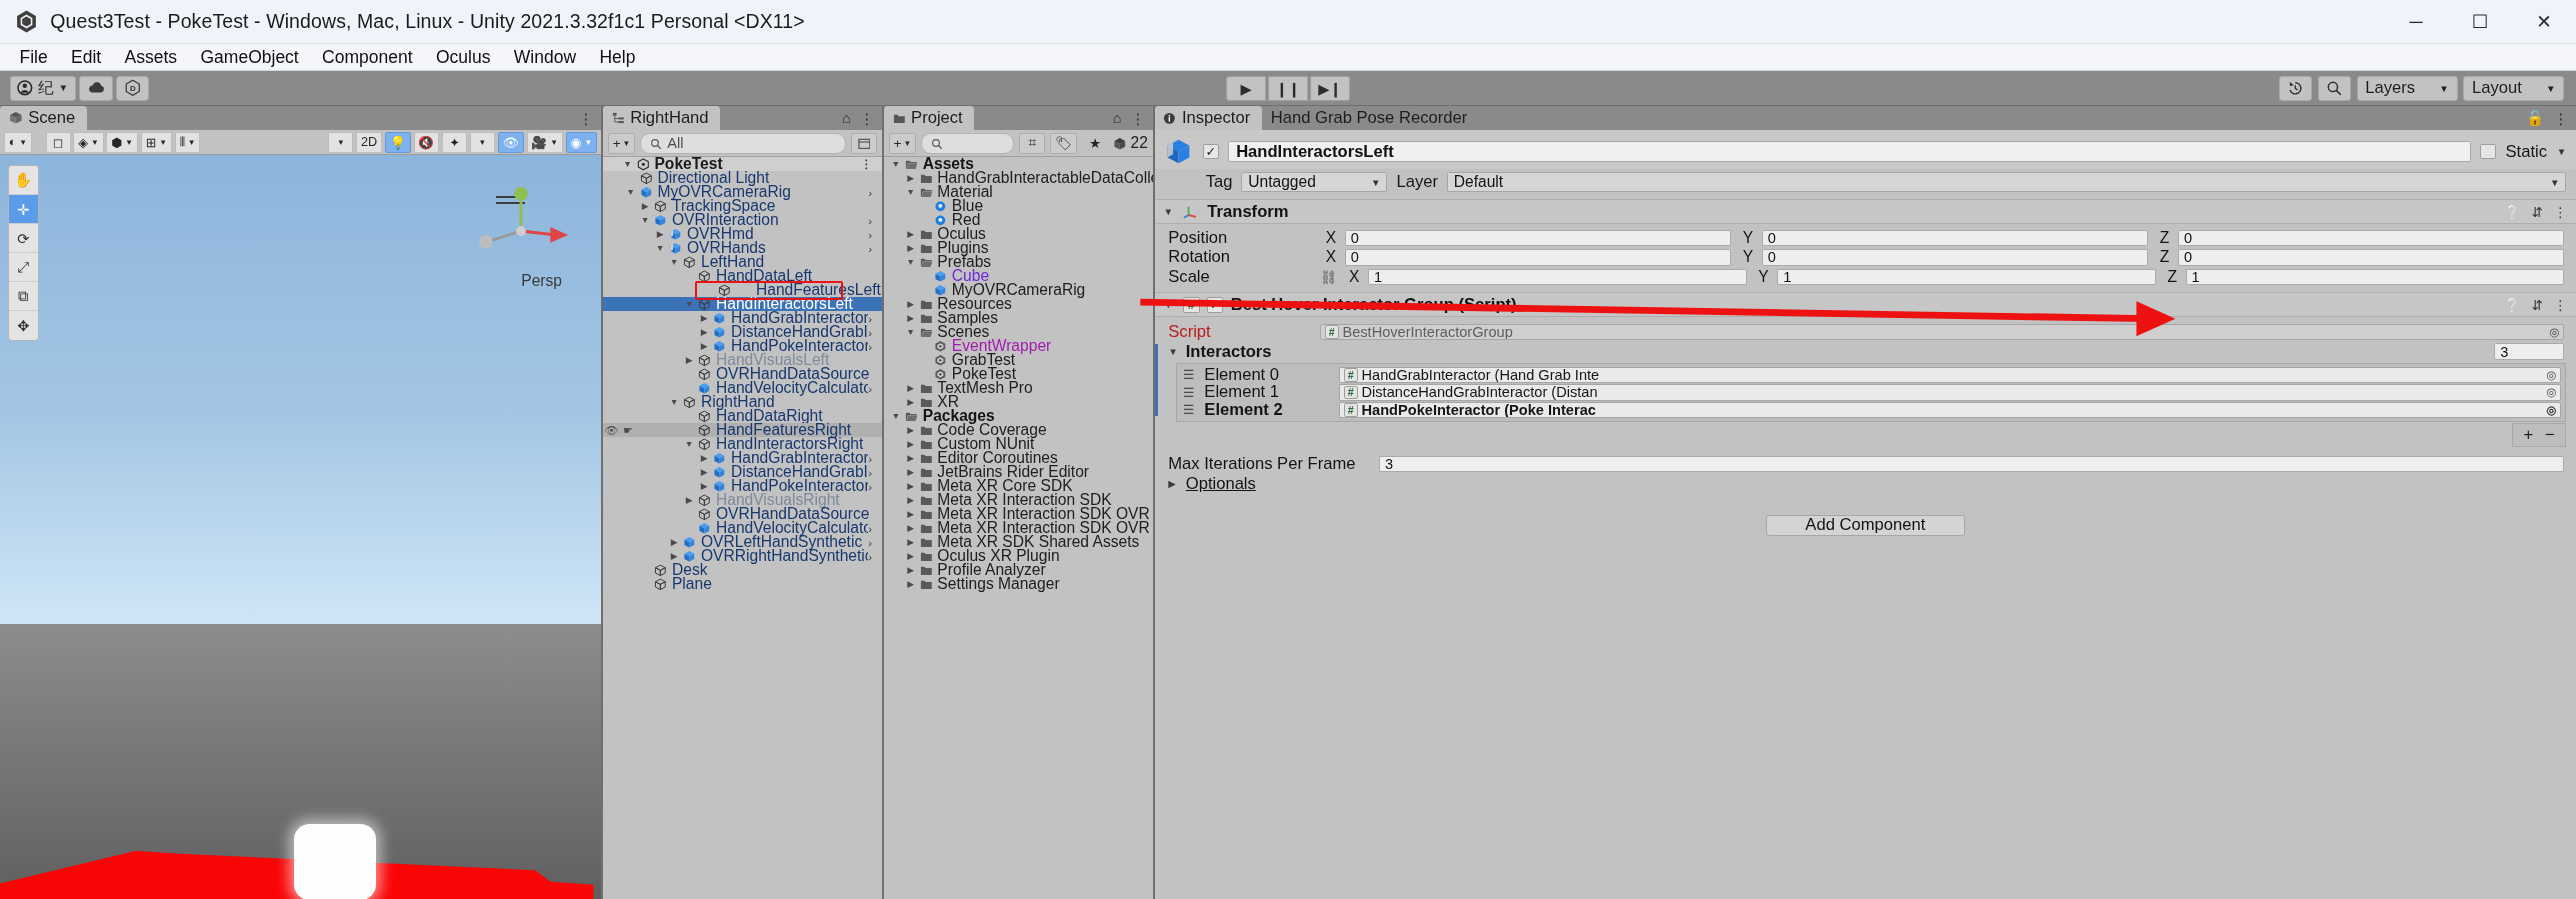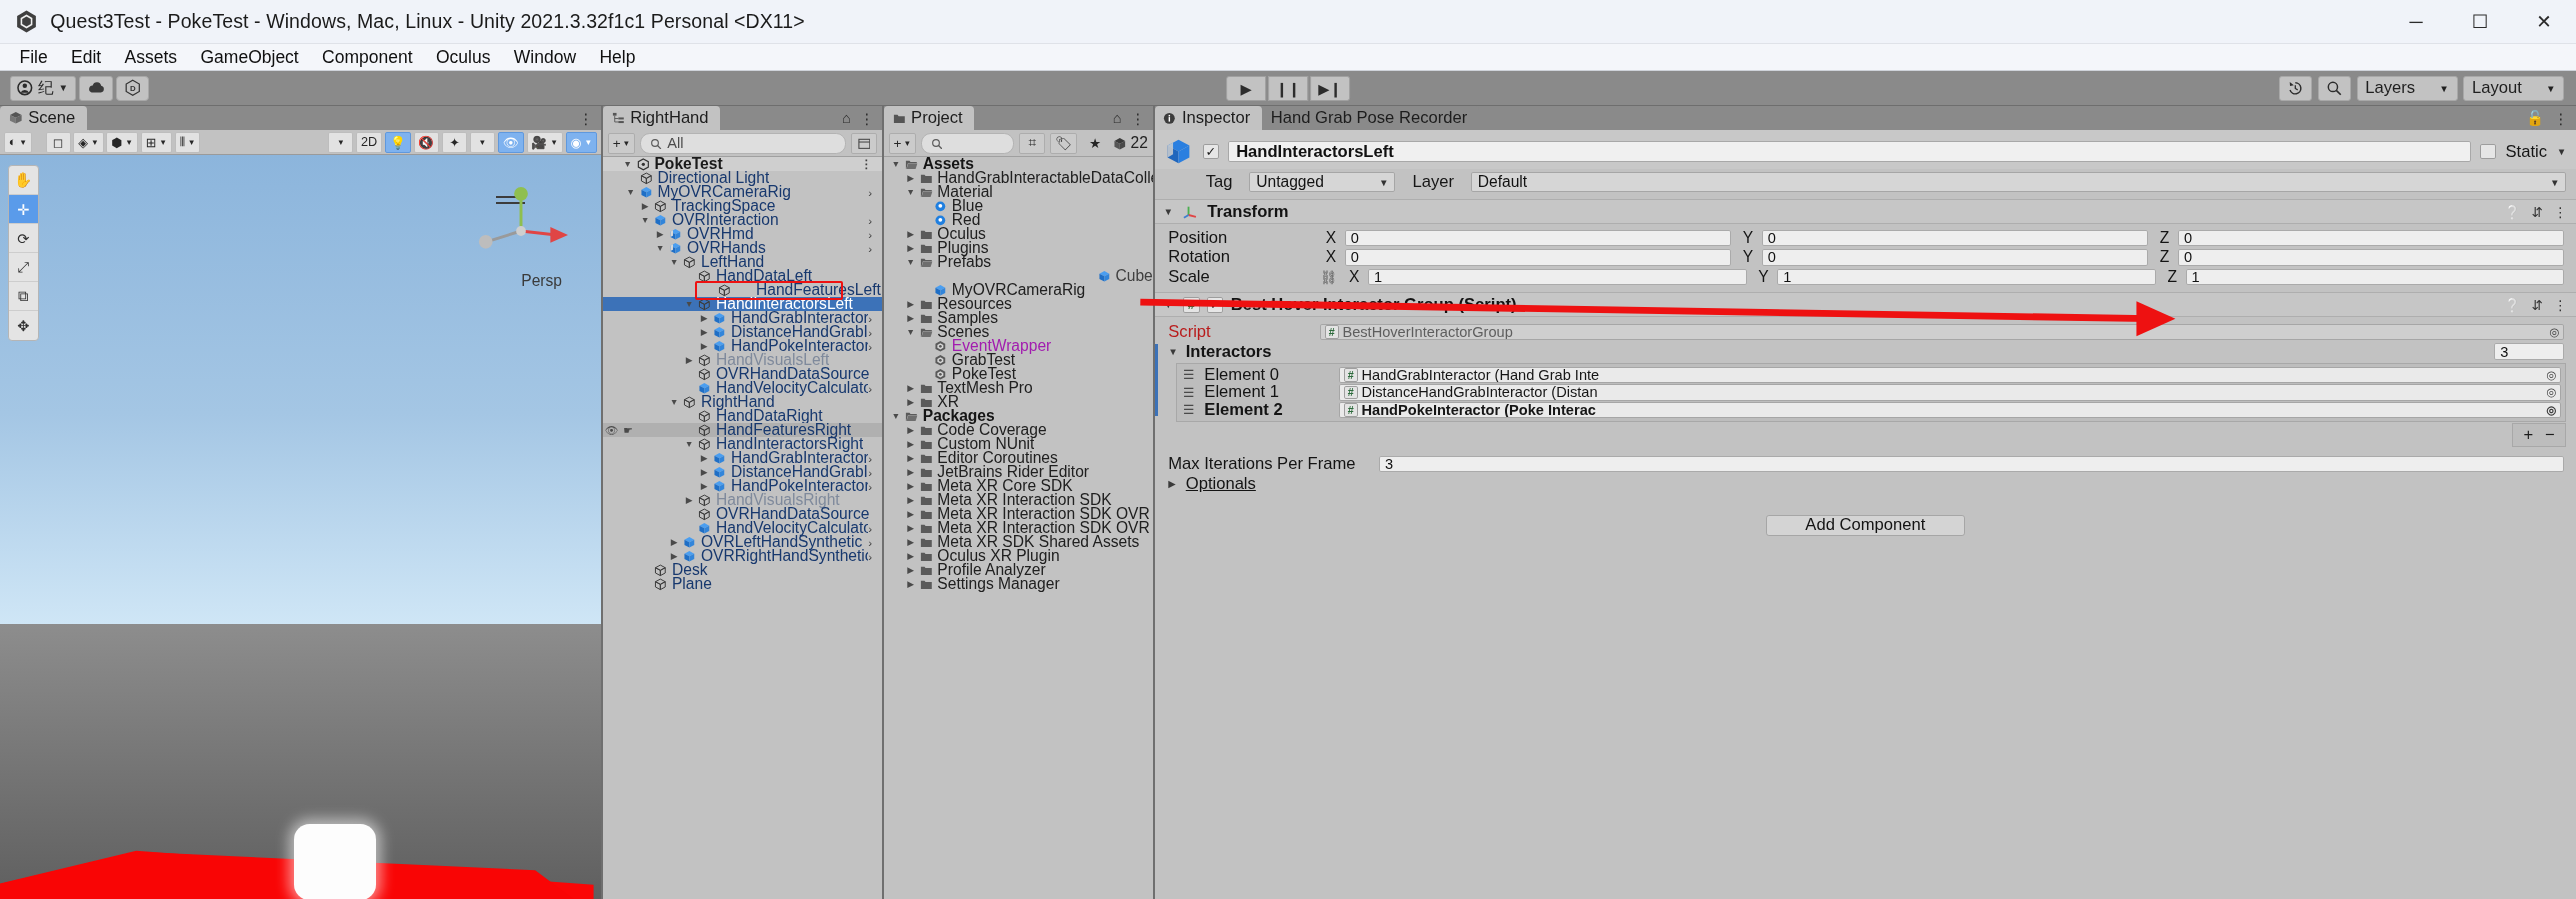--- a/index.html
+++ b/index.html
@@ -152,21 +152,21 @@
     display: flex; align-items: center; gap: 9.7px; padding: 6.8px 9.7px 2.9px 9.7px; background: #c8c8c8;
   }
   .cube-icon { width: 29px; height: 29px; flex: 0 0 29px; }
   .chk { width: 15.6px; height: 15.6px; background: #e6e6e6; border: 1px solid #9d9d9d; border-radius: 1.9px;
          display: flex; align-items: center; justify-content: center; font-size: 12.7px; color: #1d1d1d; }
   .name-field { flex: 1 1 auto; height: 21.4px; background: #f0f0f0; border: 1px solid #a8a8a8;
                 border-radius: 1.9px; display: flex; align-items: center; padding: 0 6.8px;
                 font-size: 16.6px; font-weight: bold; color: #111; }
   .static-lbl { font-size: 16.6px; color: #161616; }
   .mini-caret { font-size: 9.7px; color: #333; }
-  .tag-row { display: flex; align-items: flex-start; gap: 17px; padding: 2.9px 9.7px 6.8px 51px; }
+  .tag-row { display: flex; align-items: flex-start; gap: 9px; padding: 2.9px 9.7px 6.8px 51px; }
   .lbl { font-size: 16.6px; color: #161616; }
   .dropdown { height: 20.5px; background: #d6d6d6; border: 1px solid #a6a6a6; border-radius: 1.9px;
               display: flex; align-items: center; justify-content: space-between;
               padding: 0 5.8px; font-size: 15.6px; color: #131313; }
   .comp-head {
     height: 25px; display: flex; align-items: center; gap: 7.8px; padding: 0 8.8px; background: #c6c6c6;
     border-top: 1px solid #aeaeae; border-bottom: 1px solid #aeaeae;
   }
   .comp-title { font-weight: bold; font-size: 16.6px; color: #131313; }
   .comp-tools { margin-left: auto; display: flex; align-items: center; gap: 10.7px; font-size: 13.6px; color: #343434; }
@@ -883,21 +883,21 @@
             <div class="trow" style="padding-left: 19.5px; color: rgb(32, 32, 32);">
               <span class="tarrow">▼</span>
               <span class="ticon">
                 <svg width="12.7" height="12.7" viewBox="0 0 14 14">
                   <path d="M1 3h4l1.1 1.5H13v1.3H3.2L1.4 12H1z" fill="#5a5a5a"></path>
                   <path d="M3.6 6.2H13.6L11.7 12H1.6z" fill="#6e6e6e"></path>
                 </svg>
               </span>
               <span class="tlabel">Prefabs</span>
             </div>
-            <div class="trow" style="padding-left: 48px; color: #404040; justify-content: flex-end;">
+            <div class="trow" style="padding-left: 34px; color: #6d28d9;">
               <span class="tarrow"></span>
               <span class="ticon">
                 <svg width="12.7" height="12.7" viewBox="0 0 14 14">
                   <path d="M7 1.2 L12.4 4.1 L7 7 L1.6 4.1 Z" fill="#4a9ef0"></path>
                   <path d="M1.6 4.1 v5.8 L7 12.8 V7z" fill="#1f6fc6"></path>
                   <path d="M12.4 4.1 v5.8 L7 12.8 V7z" fill="#3285da"></path>
                 </svg>
               </span>
               <span class="tlabel">Cube</span>
             </div>

